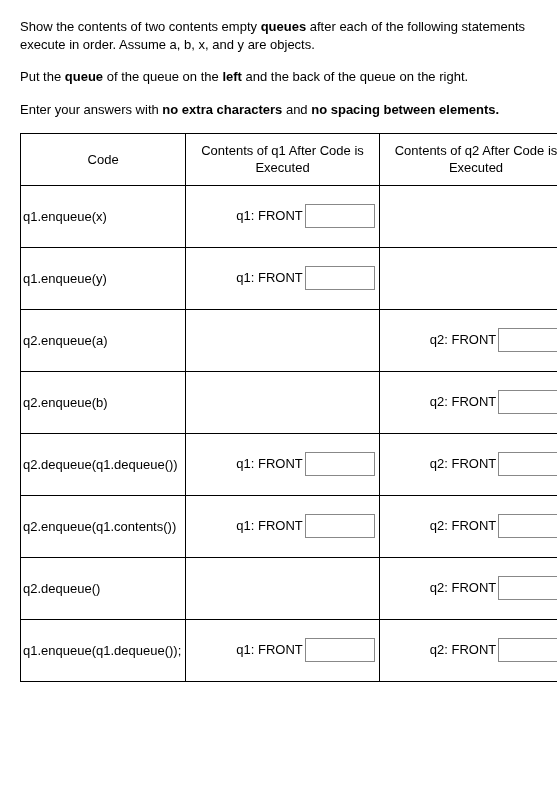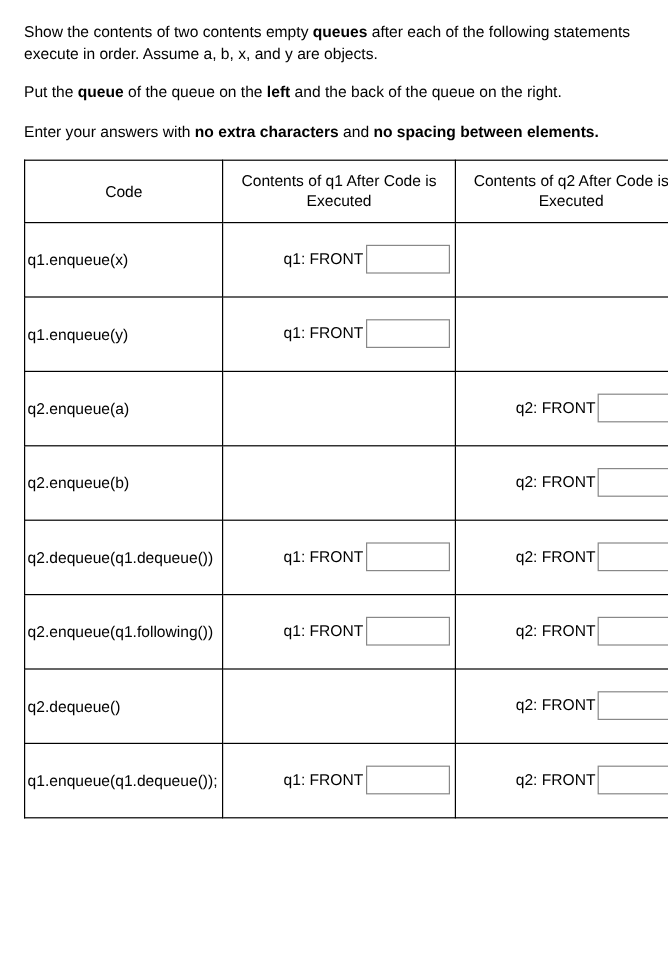--- a/index.html
+++ b/index.html
@@ -106,21 +106,21 @@
         <td class="code-cell">q2.enqueue(b)</td>
         <td class="q-cell"></td>
         <td class="q-cell"><span class="label">q2: FRONT</span><input type="text" style=""></td>
       </tr>
       <tr>
         <td class="code-cell">q2.dequeue(q1.dequeue())</td>
         <td class="q-cell"><span class="label">q1: FRONT</span><input type="text" style=""></td>
         <td class="q-cell"><span class="label">q2: FRONT</span><input type="text" style=""></td>
       </tr>
       <tr>
-        <td class="code-cell">q2.enqueue(q1.following())</td>
+        <td class="code-cell">q2.enqueue(q1.contents())</td>
         <td class="q-cell"><span class="label">q1: FRONT</span><input type="text" style=""></td>
         <td class="q-cell"><span class="label">q2: FRONT</span><input type="text" style=""></td>
       </tr>
       <tr>
         <td class="code-cell">q2.dequeue()</td>
         <td class="q-cell"></td>
         <td class="q-cell"><span class="label">q2: FRONT</span><input type="text" style=""></td>
       </tr>
       <tr>
         <td class="code-cell">q1.enqueue(q1.dequeue());</td>

